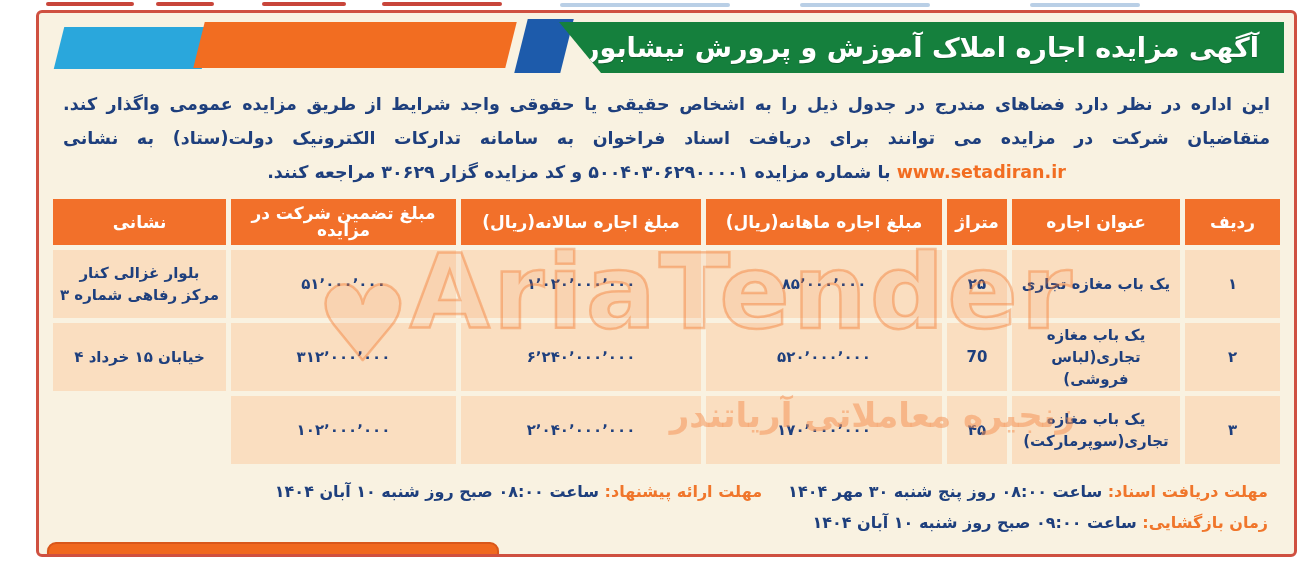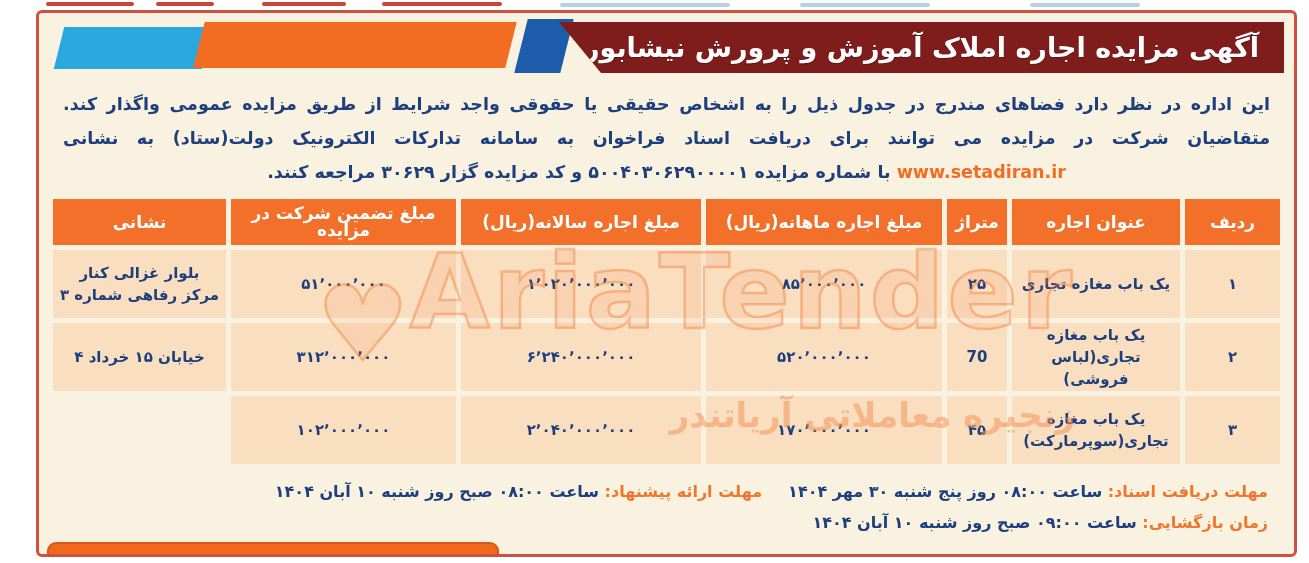--- a/index.html
+++ b/index.html
@@ -19,21 +19,21 @@
   
   .banner{position:relative;height:56px;margin:6px 8px 0 8px;}
   .shape{position:absolute;}
   .cyan-shape{left:12px;top:8px;width:148px;height:42px;background:#2aa7dc;
     transform:skewX(-14deg);}
   .orange-shape{left:152px;top:3px;width:312px;height:46px;background:#f26d21;
     transform:skewX(-14deg);}
   .arm-shape{left:474px;top:0;width:46px;height:54px;background:#1d5bab;
     transform:skewX(-14deg);}
   .title-bar{position:absolute;left:512px;right:2px;top:3px;height:51px;
-    background:#7f1d1d;clip-path:polygon(0 0,100% 0,100% 100%,42px 100%);
+    background:#15803d;clip-path:polygon(0 0,100% 0,100% 100%,42px 100%);
     display:flex;align-items:center;justify-content:center;}
   .title-bar .title{color:#ffffff;font-weight:bold;font-size:27px;
     direction:rtl;white-space:nowrap;text-shadow:0 1px 1px rgba(0,0,0,.25);}
 
   
   .intro{direction:rtl;margin:12px 24px 0 24px;color:#1e3f7d;font-weight:bold;
     font-size:17.5px;line-height:34px;}
   .intro .jline{text-align:justify;text-align-last:justify;}
   .intro .cline{text-align:center;}
   .url{color:#f26d21;font-weight:bold;direction:ltr;unicode-bidi:embed;}

